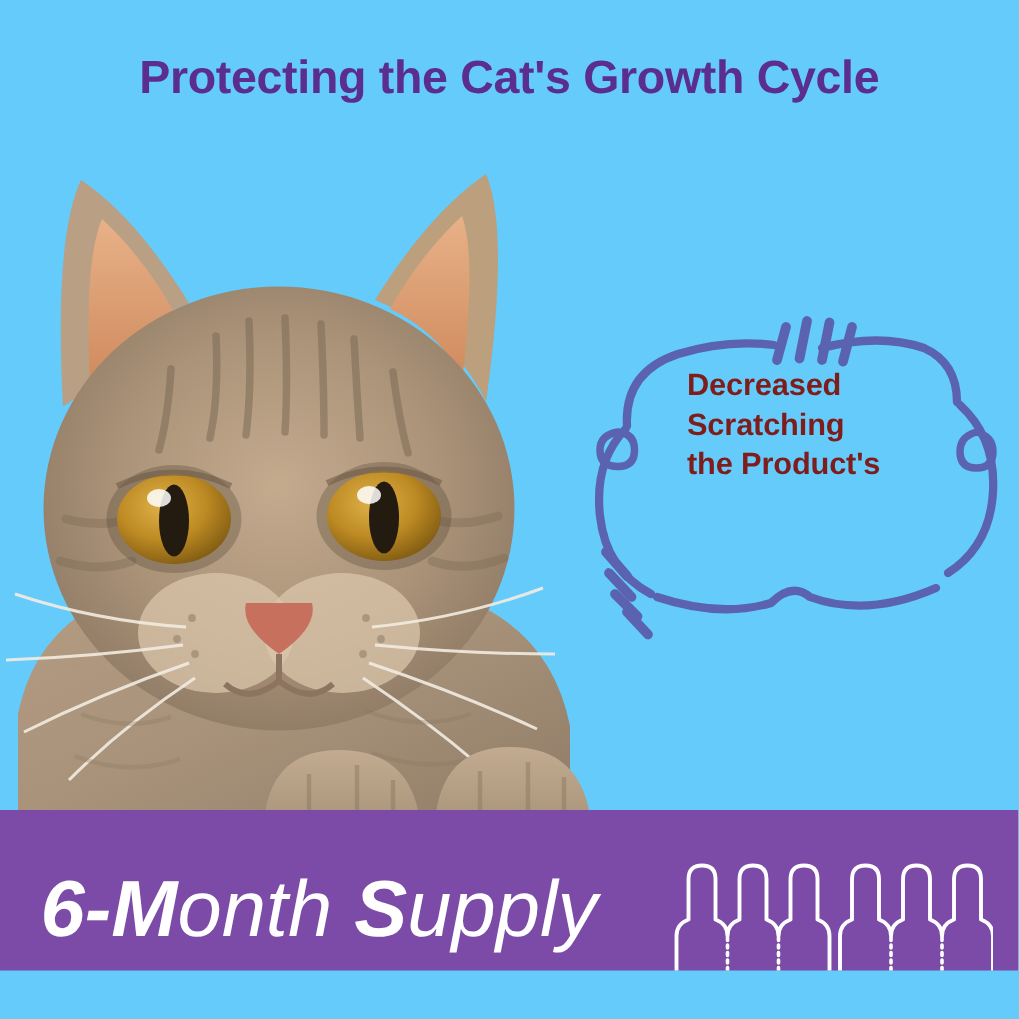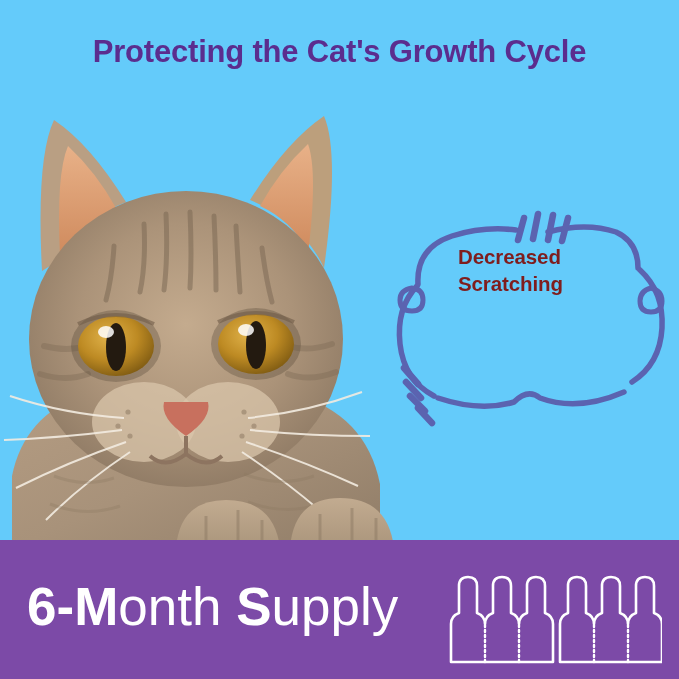--- a/index.html
+++ b/index.html
@@ -53,23 +53,24 @@
     font-weight:bold;
     line-height:26.5px;
     letter-spacing:-0.1px;
   }
   #bubble-text div{white-space:nowrap;}
 
   
   #banner{
     position:absolute;
     left:0; top:540px;
-    width:679px; height:139px;
+    width:679px; height:107px;
     background:#7c4aa7;
     overflow:hidden;
+    font-style:italic;
   }
   #banner-text{
     position:absolute;
     left:27px; top:36px;
     color:#ffffff;
     font-size:53px;
     font-weight:300;
     white-space:nowrap;
     line-height:62px;
   }
@@ -234,20 +235,21 @@
         <path d="M16 172 L30 188"></path>
         <path d="M18 186 L33 202"></path>
         <path d="M22 200 L37 215"></path>
         <path d="M30 212 L44 227"></path>
       </g>
     </svg>
 
     <div id="bubble-text">
       <div>Decreased</div>
       <div>Scratching</div>
+      <div>the Product's</div>
     </div>
   </div>
 
   <div id="banner">
     <div id="banner-text">
       <span class="hv">6-M</span><span>onth </span><span class="hv">S</span><span>upply</span>
     </div>
 
     <div id="pipettes">
       <svg width="215" height="92" viewBox="0 0 215 92">

